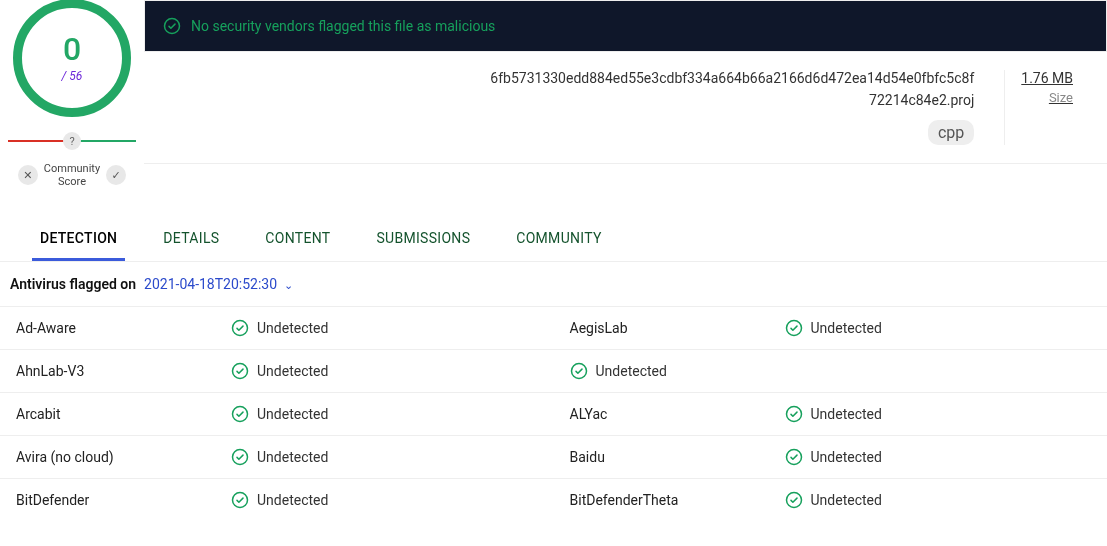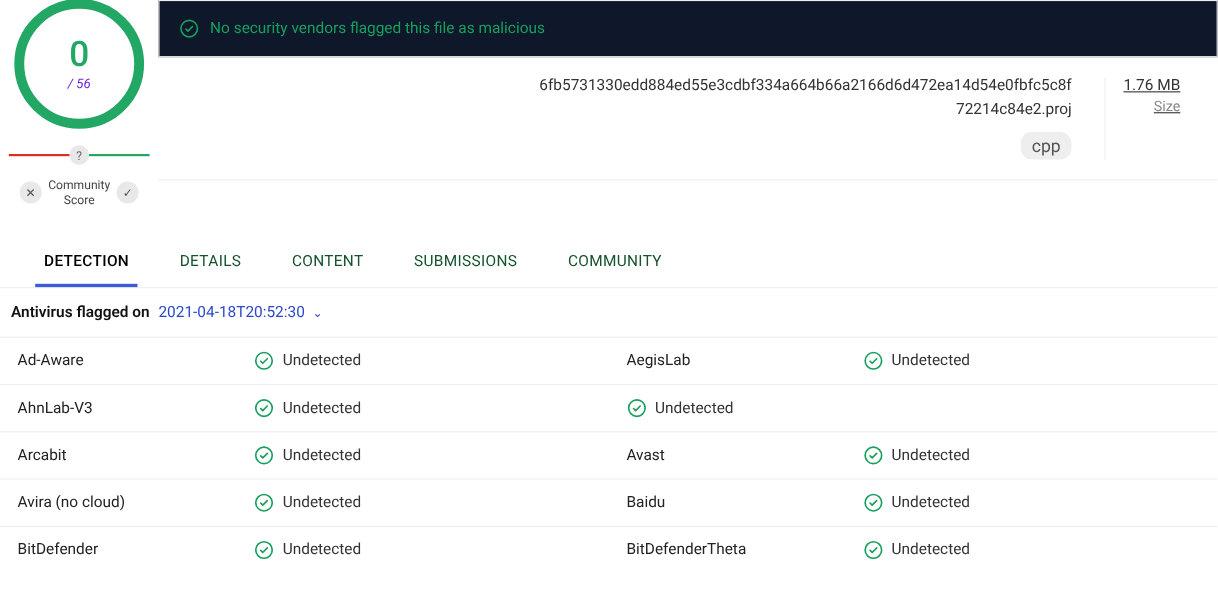--- a/index.html
+++ b/index.html
@@ -157,21 +157,21 @@
         <div class="av-vendor">Arcabit</div>
         <div class="av-status">
           <svg class="check-icon" viewBox="0 0 24 24">
             <circle cx="12" cy="12" r="10"></circle>
             <path d="M8 12.5l2.5 2.5L16 9.5"></path>
           </svg>
           <span>Undetected</span>
         </div>
       </div>
       <div class="av-cell">
-        <div class="av-vendor">Avast</div>
+        <div class="av-vendor">ALYac</div>
         <div class="av-status">
           <svg class="check-icon" viewBox="0 0 24 24">
             <circle cx="12" cy="12" r="10"></circle>
             <path d="M8 12.5l2.5 2.5L16 9.5"></path>
           </svg>
           <span>Undetected</span>
         </div>
       </div>
     </div>
     <div class="av-row">

